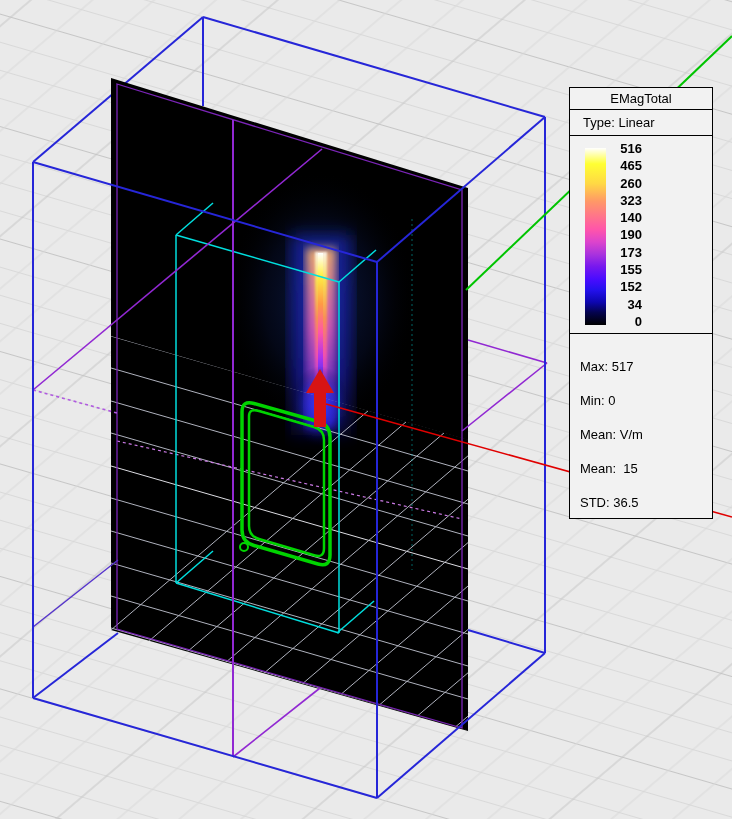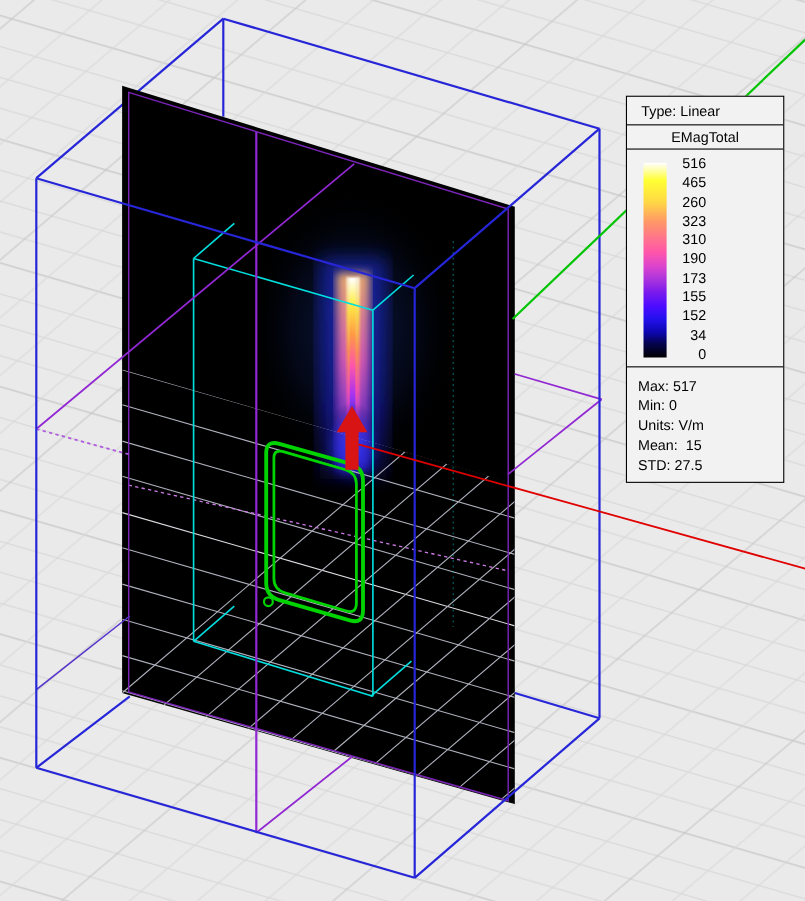--- a/index.html
+++ b/index.html
@@ -6,31 +6,31 @@
   #stage{position:relative;width:732px;height:819px;overflow:hidden;
          font-family:"Liberation Sans",sans-serif;background:#eaeaea;}
   #scene{position:absolute;left:0;top:0;}
   
   .legend{position:absolute;left:569px;top:87px;width:142px;
           background:#f2f2f2;border:1px solid #000;font-size:13px;color:#000;}
   .legend .sec{border-bottom:1px solid #000;}
   .legend .sec:last-child{border-bottom:none;}
   .sec-title{height:21px;line-height:21px;text-align:center;}
   .sec-type{height:25px;line-height:25px;padding-left:13px;}
-  .sec-bar{position:relative;height:197px;}
+  .sec-bar{position:relative;height:197px;font-weight:bold;}
   .cbar{position:absolute;left:15px;top:12px;width:21px;height:177px;
         background:linear-gradient(to bottom,
           #ffffff 0%,#ffff33 9%,#ffd944 20%,#ff9966 30%,#ff7788 38%,
           #ff55aa 46%,#dd44cc 53%,#aa33dd 60%,#7718ee 67%,#4a0cff 74%,
           #2411ee 80%,#0d06b0 87%,#04034d 93%,#000000 100%);}
   .cticks{position:absolute;left:40px;top:5px;width:32px;height:188px;
           display:flex;flex-direction:column;justify-content:space-between;
           text-align:right;}
   .sec-stats{padding:8px 0 6px 10px;line-height:18px;}
-  .sec-stats div{white-space:pre;}
+  .sec-stats div{white-space:pre;margin-top:16px;}
 </style>
 </head>
 <body>
 
 <div id="stage">
 
 <svg id="scene" width="732" height="819" viewBox="0 0 732 819">
   <defs>
 
     <pattern id="gridU" width="40" height="108" patternUnits="userSpaceOnUse" patternTransform="rotate(16.2)">
@@ -200,40 +200,40 @@
     <line x1="377" y1="798" x2="545" y2="653"></line>
   </g>
 
   <g fill="none">
     <line x1="326" y1="404" x2="732" y2="517" stroke="#e00000" stroke-width="1.6"></line>
     <line x1="466" y1="290" x2="732" y2="36" stroke="#00c400" stroke-width="2"></line>
   </g>
 </svg>
 
 <div class="legend">
+  <div class="sec sec-title">EMagTotal</div>
   <div class="sec sec-type">Type: Linear</div>
-  <div class="sec sec-title">EMagTotal</div>
   <div class="sec sec-bar">
     <div class="cbar"></div>
     <div class="cticks">
       <div>516</div>
       <div>465</div>
       <div>260</div>
       <div>323</div>
-      <div>310</div>
+      <div>140</div>
       <div>190</div>
       <div>173</div>
       <div>155</div>
       <div>152</div>
       <div>34</div>
       <div>0</div>
     </div>
   </div>
   <div class="sec sec-stats">
     <div>Max: 517</div>
     <div>Min: 0</div>
-    <div>Units: V/m</div>
+    <div>Mean: V/m</div>
     <div>Mean:  15</div>
-    <div>STD: 27.5</div>
+    <div>STD: 36.5</div>
   </div>
 </div>
 
 </div>
 
 </body></html>

